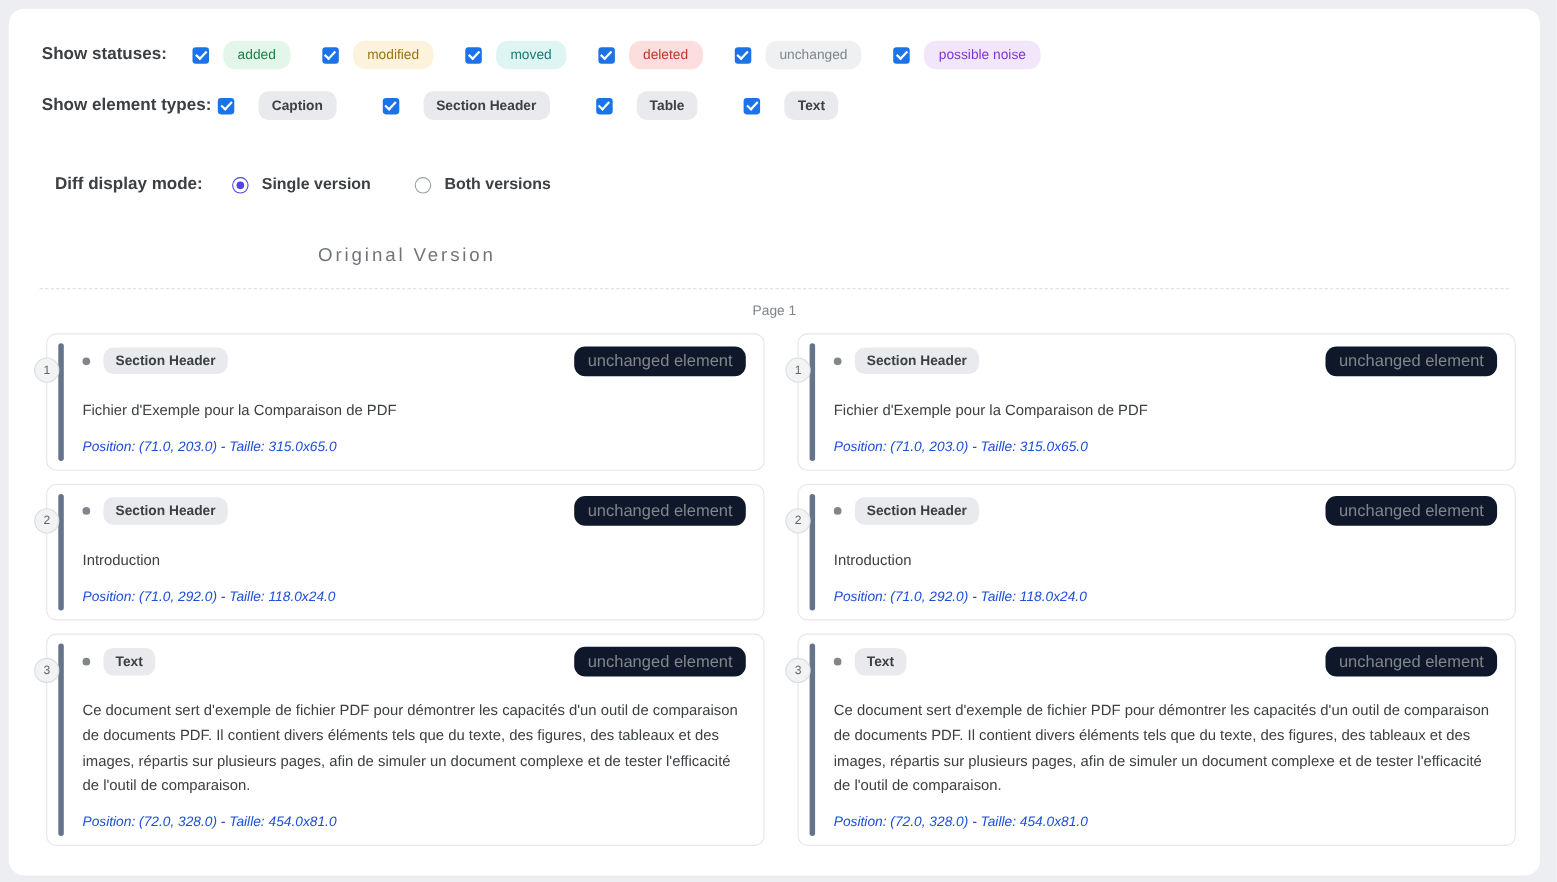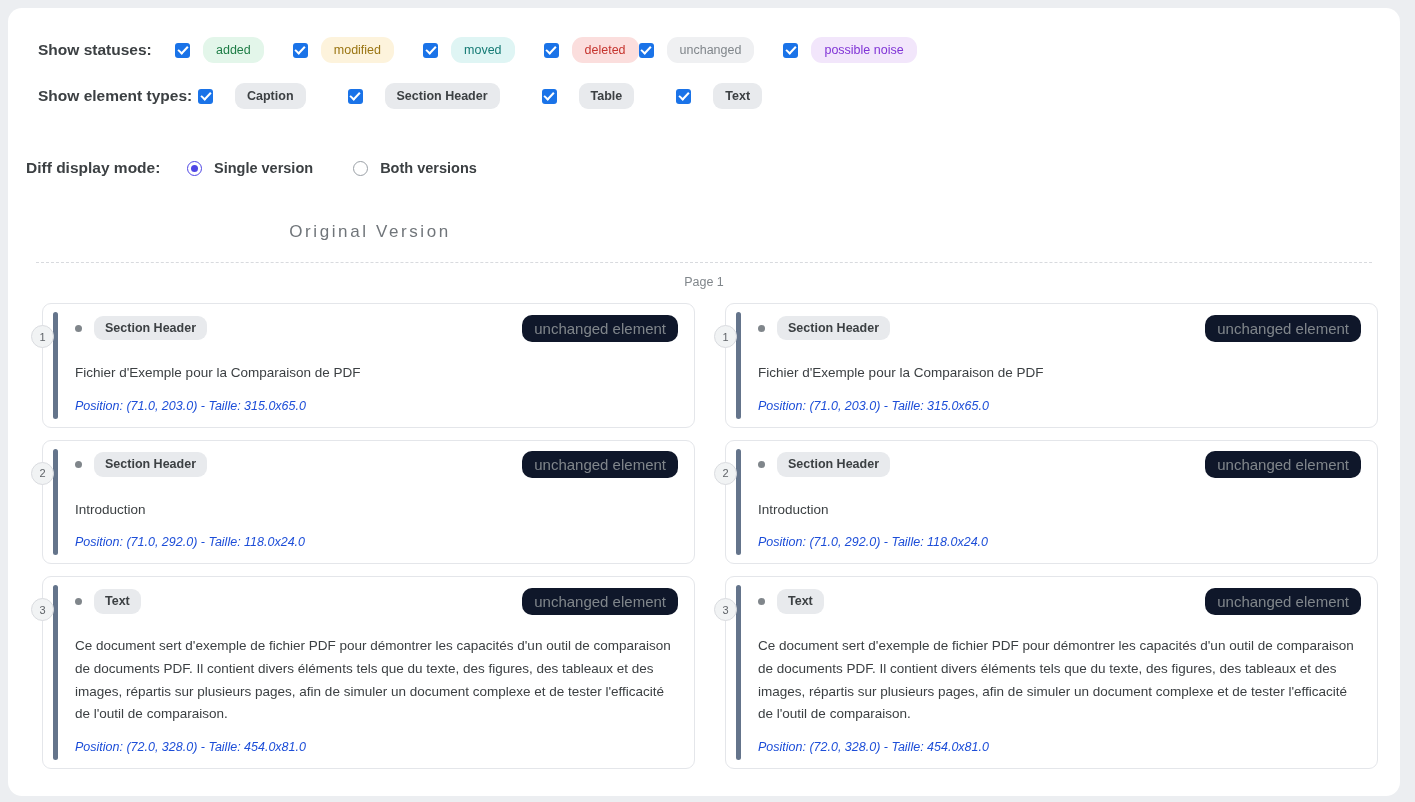--- a/index.html
+++ b/index.html
@@ -69,21 +69,21 @@
     color: #3c4043;
     font-weight: 600;
     border-radius: 9px;
     padding: 7px 12px;
     font-size: 12.5px;
   }
 
   
   .mode-row {
     display: flex; align-items: center;
-    padding-left: 18px;
+    padding-left: 42px;
     margin-top: 36px;
     height: 32px;
   }
   .mode-label {
     font-size: 15.5px; color: #3c4043; font-weight: 600;
     width: 161px;
   }
   .radio-opt { display: flex; align-items: center; margin-right: 40px; cursor: pointer; }
   .radio {
     width: 15px; height: 15px; border-radius: 50%;
@@ -217,21 +217,21 @@
               <span class="badge" style="background: rgb(227, 246, 234); color: rgb(30, 125, 70);">added</span>
             </div>
             <div class="opt" style="margin-right: 29px;">
               <div class="cbx"></div>
               <span class="badge" style="background: rgb(253, 243, 220); color: rgb(154, 117, 18);">modified</span>
             </div>
             <div class="opt" style="margin-right: 29px;">
               <div class="cbx"></div>
               <span class="badge" style="background: rgb(223, 245, 244); color: rgb(20, 122, 116);">moved</span>
             </div>
-            <div class="opt" style=" text-align: center;">
+            <div class="opt" style="margin-right: 29px; text-align: center;">
               <div class="cbx"></div>
               <span class="badge" style="background: rgb(251, 222, 221); color: rgb(197, 52, 46);">deleted</span>
             </div>
             <div class="opt" style="margin-right: 29px;">
               <div class="cbx"></div>
               <span class="badge" style="background: rgb(239, 240, 242); color: rgb(128, 134, 139);">unchanged</span>
             </div>
             <div class="opt" style="margin-right: 29px;">
               <div class="cbx"></div>
               <span class="badge" style="background: rgb(242, 230, 251); color: rgb(128, 52, 214);">possible noise</span>

